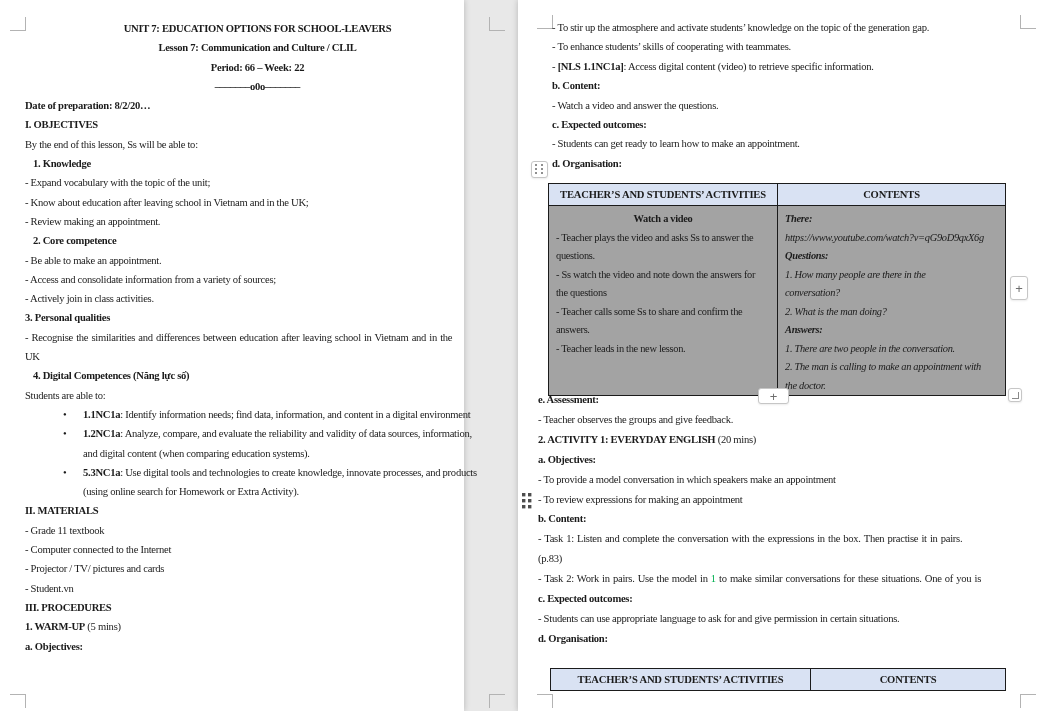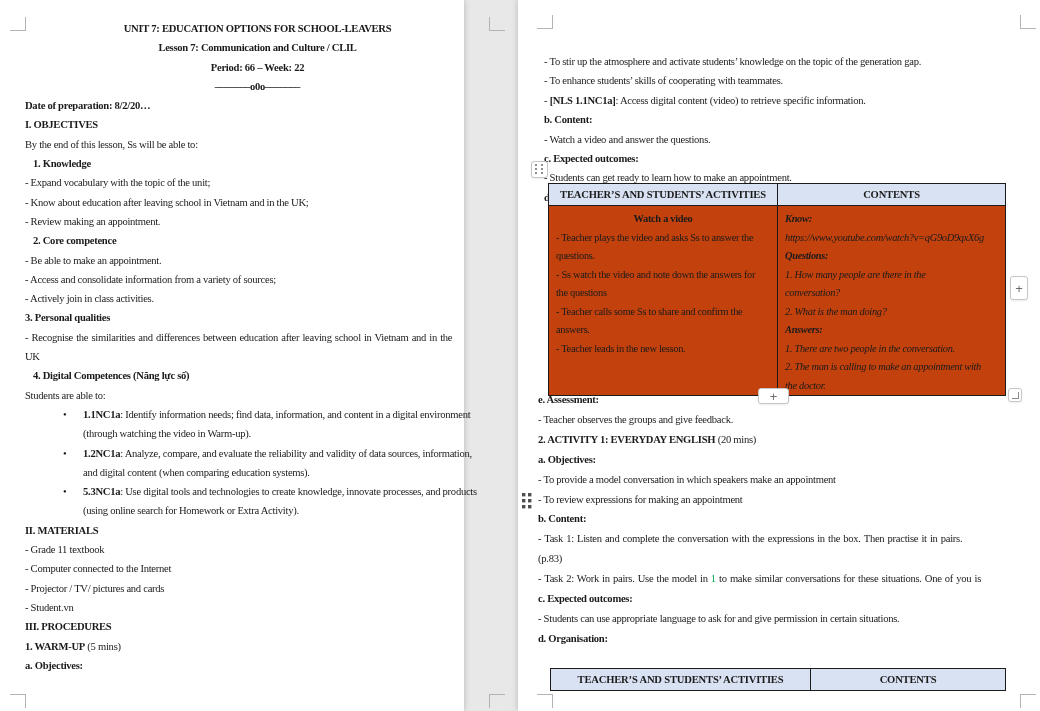--- a/index.html
+++ b/index.html
@@ -9,38 +9,38 @@
     font-family:"Liberation Serif","DejaVu Serif",serif;
     color:#1b1b1b;
   }
   .page{position:absolute;top:0;height:711px;background:var(--page,#fff);
         box-shadow:0 0 6px rgba(0,0,0,.22);}
   #page-left{left:0;width:464px;}
   #page-right{left:518px;width:522px;}
 
   .textcol{position:absolute;font-size:10.6px;letter-spacing:-0.28px;}
   #left-col{left:25px;top:19px;width:465px;line-height:19.3px;}
-  #right-top{left:26px;top:18px;width:468px;line-height:19.4px;margin-top:34px;}
+  #right-top{left:34px;top:18px;width:468px;line-height:19.4px;}
   #right-mid{left:20px;top:390px;width:468px;line-height:19.9px;}
 
   .line{white-space:nowrap;}
   .c{text-align:center;}
   .ind{padding-left:8px;}
   .st{word-spacing:0.8px;}
   .bullet{position:relative;padding-left:58px;}
   .bullet .dot{position:absolute;left:38px;}
   .hang{padding-left:58px;}
   .fb{font-weight:bold;}
   .fi{font-style:italic;}
   .fu{}
   .fg{color:var(--green,#00b050);}
 
   
   table.doc-table{border-collapse:collapse;table-layout:fixed;position:absolute;
-    background:#c2410c;}
+    background:#a3a3a3;}
   table.doc-table th,table.doc-table td{border:1.2px solid var(--tborder,#1b1b1b);}
   table.doc-table th{background:var(--hdr,#d9e2f3);font-size:10.6px;font-weight:bold;
     letter-spacing:-0.2px;text-align:center;height:21px;padding:0 2px;}
   table.doc-table td{vertical-align:top;padding:4px 7px 0 7px;font-size:10.4px;
     letter-spacing:-0.3px;line-height:18.5px;}
   #warmup-table{left:30px;top:183px;width:457px;}
   #warmup-table td{height:178px;}
   #activity1-table{left:32px;top:668px;width:455px;}
 
   
@@ -88,21 +88,20 @@
       <div class="line ind"><span class="fb">2. Core competence</span></div>
       <div class="line"><span class="">- Be able to make an appointment.</span></div>
       <div class="line"><span class="">- Access and consolidate information from a variety of sources;</span></div>
       <div class="line"><span class="">- Actively join in class activities.</span></div>
       <div class="line"><span class="fb">3. Personal qualities</span></div>
       <div class="line st"><span class="">- Recognise the similarities and differences between education after leaving school in Vietnam and in the</span></div>
       <div class="line"><span class="">UK</span></div>
       <div class="line ind"><span class="fb">4. Digital Competences (Năng lực số)</span></div>
       <div class="line"><span class="">Students are able to:</span></div>
       <div class="line bullet"><span class="dot">•</span><span class="fb">1.1NC1a</span><span class="">: Identify information needs; find data, information, and content in a digital environment</span></div>
-      <div class="line hang"><span class="">(through watching the video in Warm-up).</span></div>
       <div class="line bullet"><span class="dot">•</span><span class="fb">1.2NC1a</span><span class="">: Analyze, compare, and evaluate the reliability and validity of data sources, information,</span></div>
       <div class="line hang"><span class="">and digital content (when comparing education systems).</span></div>
       <div class="line bullet"><span class="dot">•</span><span class="fb">5.3NC1a</span><span class="">: Use digital tools and technologies to create knowledge, innovate processes, and products</span></div>
       <div class="line hang"><span class="">(using online search for Homework or Extra Activity).</span></div>
       <div class="line"><span class="fb">II. MATERIALS</span></div>
       <div class="line"><span class="">- Grade 11 textbook</span></div>
       <div class="line"><span class="">- Computer connected to the Internet</span></div>
       <div class="line"><span class="">- Projector / TV/ pictures and cards</span></div>
       <div class="line"><span class="">- Student.vn</span></div>
       <div class="line"><span class="fb">III. PROCEDURES</span></div>
@@ -161,21 +160,21 @@
               <div class="line"><span class="">questions.</span></div>
               <div class="line"><span class="">- Ss watch the video and note down the answers for</span></div>
               <div class="line"><span class="">the questions</span></div>
               <div class="line"><span class="">- Teacher calls some Ss to share and confirm the</span></div>
               <div class="line"><span class="">answers.</span></div>
               <div class="line"><span class="">- Teacher leads in the new lesson.</span></div>
             </div>
           </td>
         <td>
             <div id="t1-right">
-              <div class="line"><span class="fb fi">Know:</span></div>
+              <div class="line"><span class="fb fi">There:</span></div>
               <div class="line"><span class="fi">https://www.youtube.com/watch?v=qG9oD9qxX6g</span></div>
               <div class="line"><span class="fb fi fu">Questions:</span></div>
               <div class="line"><span class="fi">1. How many people are there in the</span></div>
               <div class="line"><span class="fi">conversation?</span></div>
               <div class="line"><span class="fi">2. What is the man doing?</span></div>
               <div class="line"><span class="fb fi fu">Answers:</span></div>
               <div class="line"><span class="fi">1. There are two people in the conversation.</span></div>
               <div class="line"><span class="fi">2. The man is calling to make an appointment with</span></div>
               <div class="line"><span class="fi">the doctor.</span></div>
             </div>

